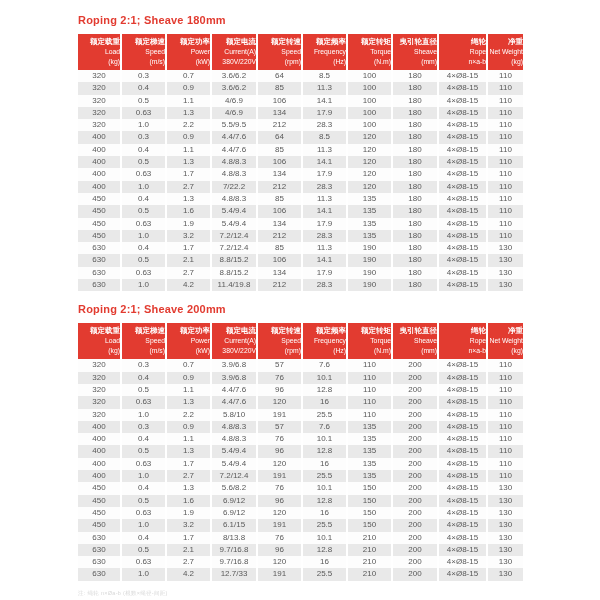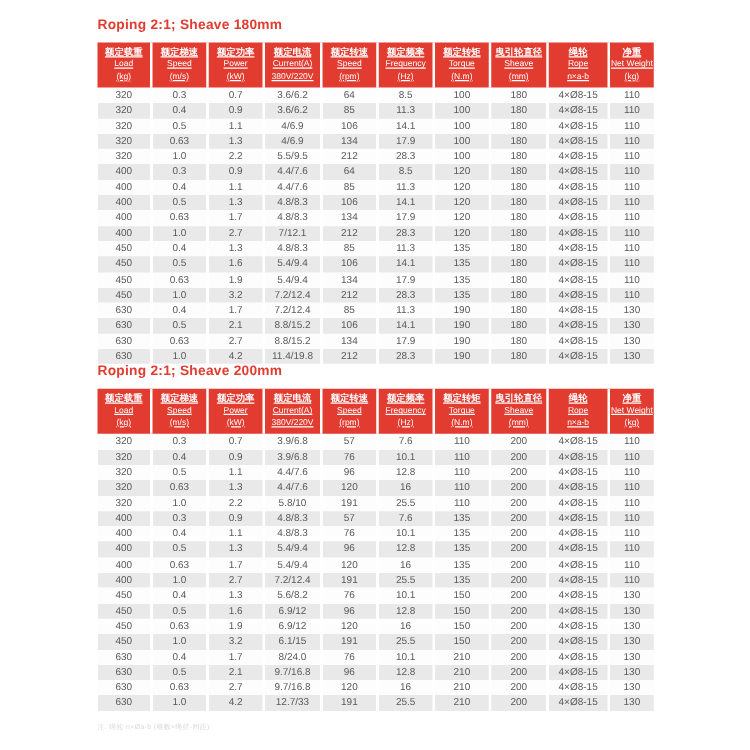--- a/index.html
+++ b/index.html
@@ -18,35 +18,35 @@
     padding: 14px 77px 0 78px;
   }
   .section-title {
     color: #e23b30;
     font-size: 11px;
     font-weight: bold;
     margin: 0 0 8px 0;
     letter-spacing: 0.2px;
   }
   .section-title.second {
+    margin-top: 12px;
   }
   table.spec {
     border-collapse: collapse;
     table-layout: fixed;
     width: 445px;
   }
   table.spec th {
     background: #e23b30;
     color: #ffffff;
     font-weight: normal;
-    text-align: center;
+    text-align: right;
     vertical-align: middle;
     padding: 3px 0 4px 0;
     border-right: 2px solid #ffffff;
-    text-decoration: underline;
   }
   table.spec th:last-child,
   table.spec td:last-child {
     border-right: none;
   }
   table.spec th .zh {
     display: block;
     font-size: 7.5px;
     font-weight: bold;
     line-height: 10px;
@@ -262,21 +262,21 @@
           <td>17.9</td>
           <td>120</td>
           <td>180</td>
           <td>4×Ø8-15</td>
           <td>110</td>
         </tr>
         <tr>
           <td>400</td>
           <td>1.0</td>
           <td>2.7</td>
-          <td>7/12.1</td>
+          <td>7/22.2</td>
           <td>212</td>
           <td>28.3</td>
           <td>120</td>
           <td>180</td>
           <td>4×Ø8-15</td>
           <td>110</td>
         </tr>
         <tr>
           <td>450</td>
           <td>0.4</td>
@@ -611,21 +611,21 @@
           <td>25.5</td>
           <td>150</td>
           <td>200</td>
           <td>4×Ø8-15</td>
           <td>130</td>
         </tr>
         <tr>
           <td>630</td>
           <td>0.4</td>
           <td>1.7</td>
-          <td>8/24.0</td>
+          <td>8/13.8</td>
           <td>76</td>
           <td>10.1</td>
           <td>210</td>
           <td>200</td>
           <td>4×Ø8-15</td>
           <td>130</td>
         </tr>
         <tr>
           <td>630</td>
           <td>0.5</td>

